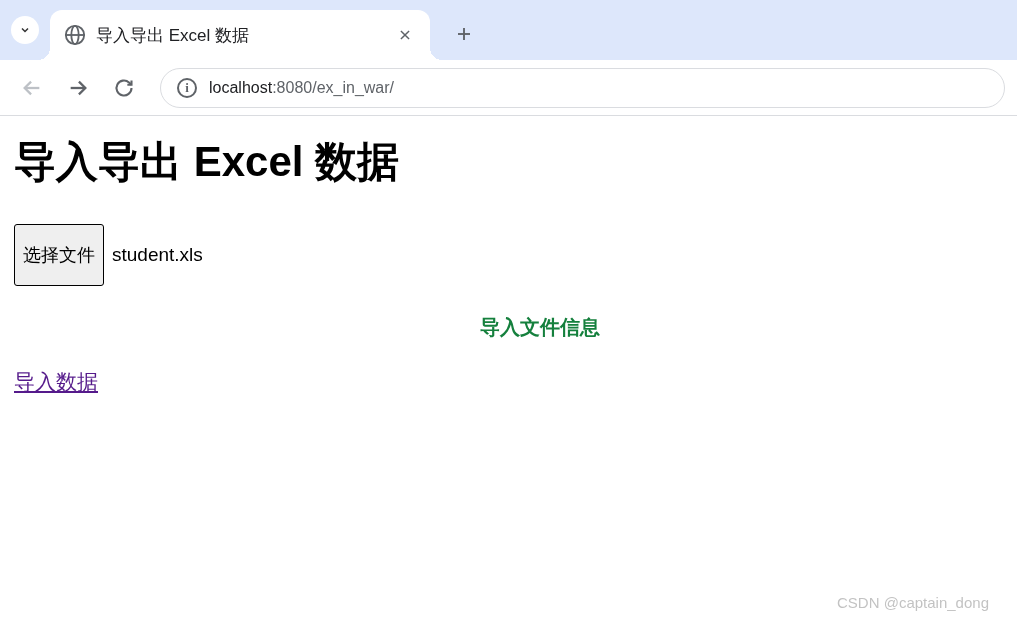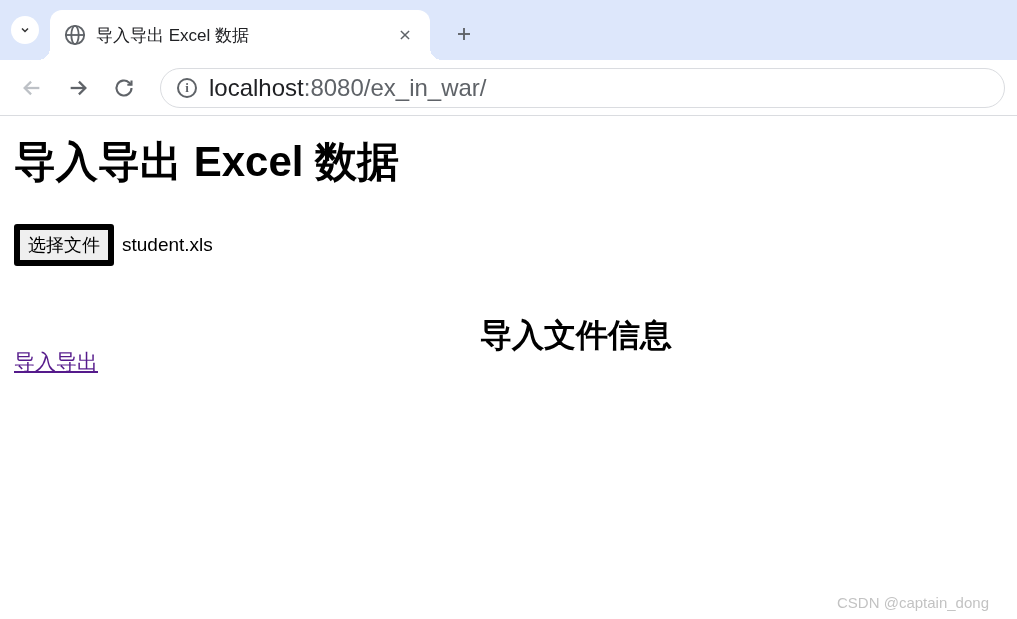--- a/index.html
+++ b/index.html
@@ -146,21 +146,21 @@
       border-radius: 50%;
       display: flex;
       align-items: center;
       justify-content: center;
       font-size: 13px;
       font-weight: bold;
       color: #5f6368;
       font-family: Georgia, serif;
     }
     .url {
-      font-size: 24px;
+      font-size: 16px;
       color: #202124;
       text-align: center;
     }
     .url-host {
       color: #202124;
     }
     .url-path {
       color: #5f6368;
     }
     .content {
@@ -174,36 +174,36 @@
     }
     .file-row {
       display: flex;
       align-items: center;
       gap: 8px;
       margin-bottom: 4px;
     }
     .btn {
       font-family: "Microsoft YaHei", sans-serif;
       font-size: 18px;
-      padding: 3px 8px;
+      padding: 18px 8px;
       background: #efefef;
-      border: 6px solid #000000;
+      border: 1px solid #000000;
       border-radius: 3px;
       cursor: pointer;
     }
     .filename {
       font-size: 19px;
       color: #000;
     }
     .annotation {
       position: absolute;
       left: 480px;
       top: 314px;
-      color: #000000;
-      font-size: 32px;
+      color: #15803d;
+      font-size: 20px;
       font-weight: bold;
     }
     .export-link {
       display: inline-block;
       margin-top: 60px;
       font-size: 21px;
       color: #551a8b;
       text-decoration: underline;
     }
     .watermark {
@@ -276,18 +276,18 @@
 
 <div class="content">
   <h1>导入导出 Excel 数据</h1>
 
   <div class="file-row">
     <button class="btn">选择文件</button>
     <span class="filename">student.xls</span>
   </div>
 
   <br>
-  <a href="#" class="export-link">导入导出</a>
+  <a href="#" class="export-link">导入数据</a>
 </div>
 
 <div class="annotation">导入文件信息</div>
 
 <div class="watermark">CSDN @captain_dong</div>
 
 </body></html>

